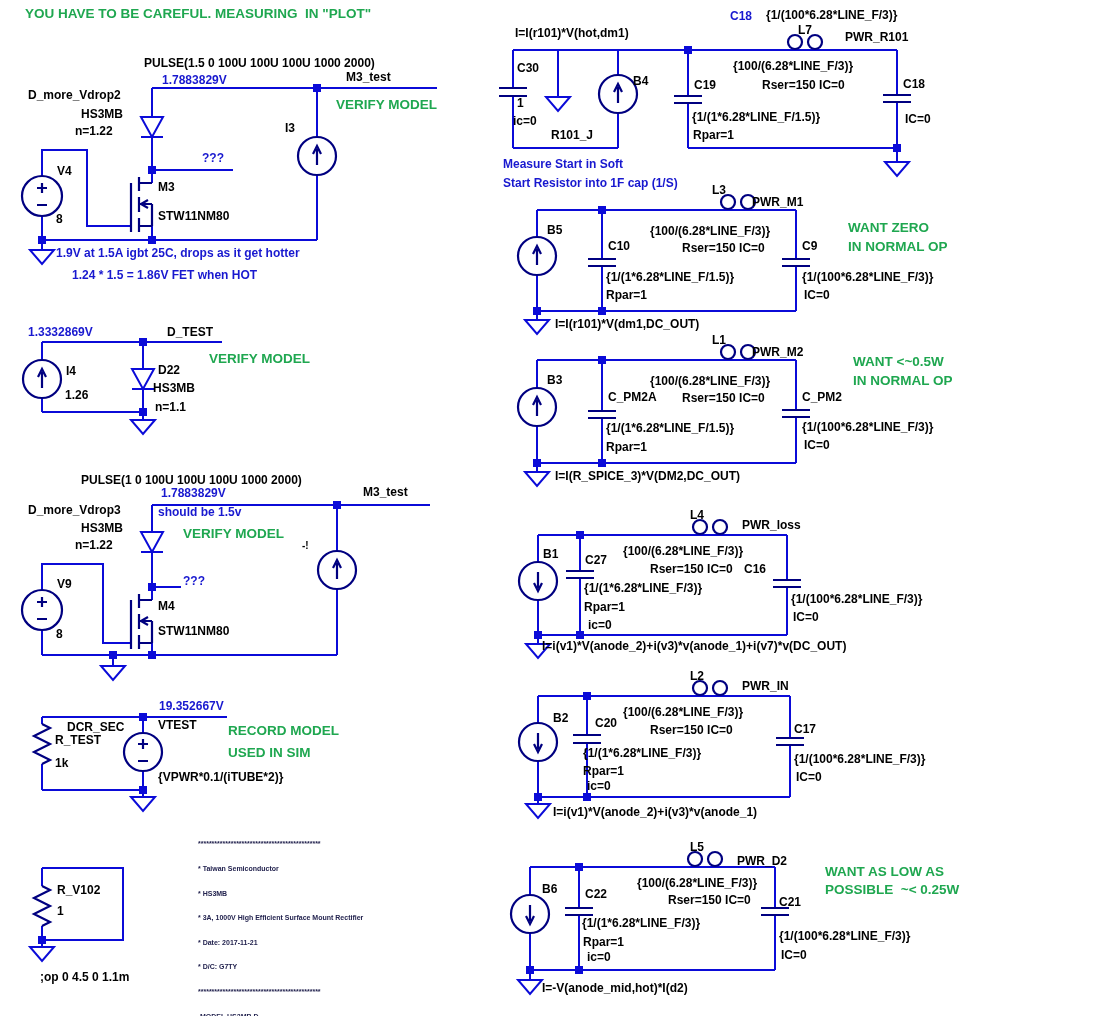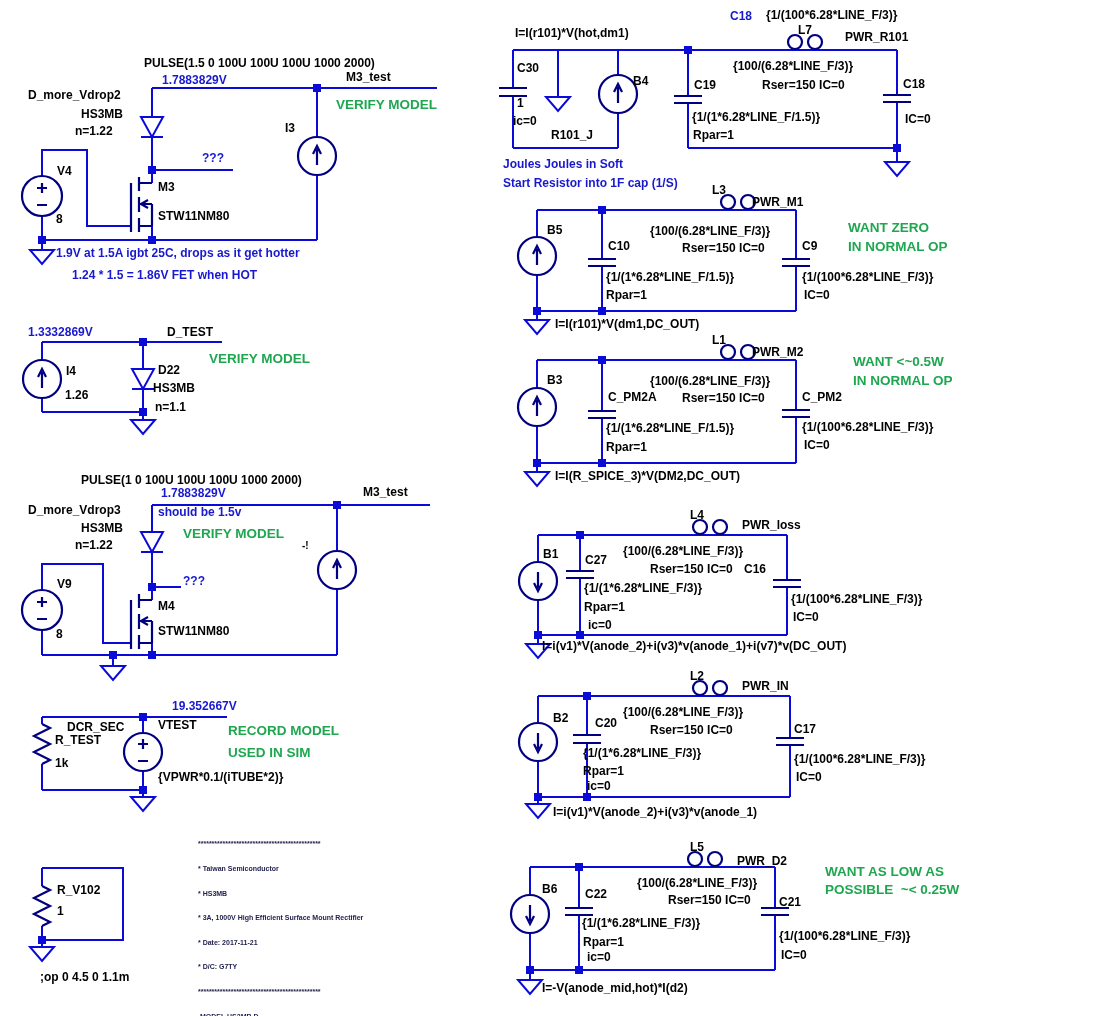--- a/index.html
+++ b/index.html
@@ -261,20 +261,21 @@
         <circle class="s" cx="715" cy="859" r="7"></circle>
   </g>
   <g>
         <path class="w" d="M518,980 H542 L530,994 Z"></path>
       </g>
   <rect class="j" x="575" y="863" width="8" height="8"></rect>
   <rect class="j" x="575" y="966" width="8" height="8"></rect>
   <rect class="j" x="526" y="966" width="8" height="8"></rect>
 </svg>
 
+<div class="lbl green" style="left:25px;top:7px">YOU HAVE TO BE CAREFUL. MEASURING  IN "PLOT"</div>
 
 <div class="lbl" style="left:144px;top:57px">PULSE(1.5 0 100U 100U 100U 1000 2000)</div>
 <div class="lbl blue" style="left:162px;top:74px">1.7883829V</div>
 <div class="lbl" style="left:346px;top:71px">M3_test</div>
 <div class="lbl green" style="left:336px;top:98px">VERIFY MODEL</div>
 <div class="lbl" style="left:28px;top:89px">D_more_Vdrop2</div>
 <div class="lbl" style="left:81px;top:108px">HS3MB</div>
 <div class="lbl" style="left:75px;top:125px">n=1.22</div>
 <div class="lbl blue" style="left:202px;top:152px">???</div>
 <div class="lbl" style="left:57px;top:165px">V4</div>
@@ -303,21 +304,21 @@
 <div class="lbl" style="left:75px;top:539px">n=1.22</div>
 <div class="lbl green" style="left:183px;top:527px">VERIFY MODEL</div>
 <div class="lbl small" style="left:302px;top:540px">-!</div>
 <div class="lbl blue" style="left:183px;top:575px">???</div>
 <div class="lbl" style="left:57px;top:578px">V9</div>
 <div class="lbl" style="left:56px;top:628px">8</div>
 <div class="lbl" style="left:158px;top:600px">M4</div>
 <div class="lbl" style="left:158px;top:625px">STW11NM80</div>
 
 <div class="lbl" style="left:67px;top:721px">DCR_SEC</div>
-<div class="lbl blue" style="left:172px;top:700px">19.352667V</div>
+<div class="lbl blue" style="left:159px;top:700px">19.352667V</div>
 <div class="lbl" style="left:158px;top:719px">VTEST</div>
 <div class="lbl" style="left:55px;top:734px">R_TEST</div>
 <div class="lbl" style="left:55px;top:757px">1k</div>
 <div class="lbl green" style="left:228px;top:724px">RECORD MODEL</div>
 <div class="lbl green" style="left:228px;top:746px">USED IN SIM</div>
 <div class="lbl" style="left:158px;top:771px">{VPWR*0.1/(iTUBE*2)}</div>
 
 <div class="lbl" style="left:57px;top:884px">R_V102</div>
 <div class="lbl" style="left:57px;top:905px">1</div>
 <div class="lbl" style="left:40px;top:971px">;op 0 4.5 0 1.1m</div>
@@ -356,21 +357,21 @@
 <div class="lbl" style="left:517px;top:97px">1</div>
 <div class="lbl" style="left:513px;top:115px">ic=0</div>
 <div class="lbl" style="left:551px;top:129px">R101_J</div>
 <div class="lbl" style="left:694px;top:79px">C19</div>
 <div class="lbl" style="left:733px;top:60px">{100/(6.28*LINE_F/3)}</div>
 <div class="lbl" style="left:762px;top:79px">Rser=150 IC=0</div>
 <div class="lbl" style="left:692px;top:111px">{1/(1*6.28*LINE_F/1.5)}</div>
 <div class="lbl" style="left:693px;top:129px">Rpar=1</div>
 <div class="lbl" style="left:903px;top:78px">C18</div>
 <div class="lbl" style="left:905px;top:113px">IC=0</div>
-<div class="lbl blue" style="left:503px;top:158px">Joules Joules in Soft</div>
+<div class="lbl blue" style="left:503px;top:158px">Measure Start in Soft</div>
 <div class="lbl blue" style="left:503px;top:177px">Start Resistor into 1F cap (1/S)</div>
 
 <div class="lbl" style="left:547px;top:224px">B5</div>
 <div class="lbl" style="left:608px;top:240px">C10</div>
 <div class="lbl" style="left:712px;top:184px">L3</div>
 <div class="lbl" style="left:752px;top:196px">PWR_M1</div>
 <div class="lbl" style="left:650px;top:225px">{100/(6.28*LINE_F/3)}</div>
 <div class="lbl" style="left:682px;top:242px">Rser=150 IC=0</div>
 <div class="lbl" style="left:802px;top:240px">C9</div>
 <div class="lbl" style="left:606px;top:271px">{1/(1*6.28*LINE_F/1.5)}</div>

